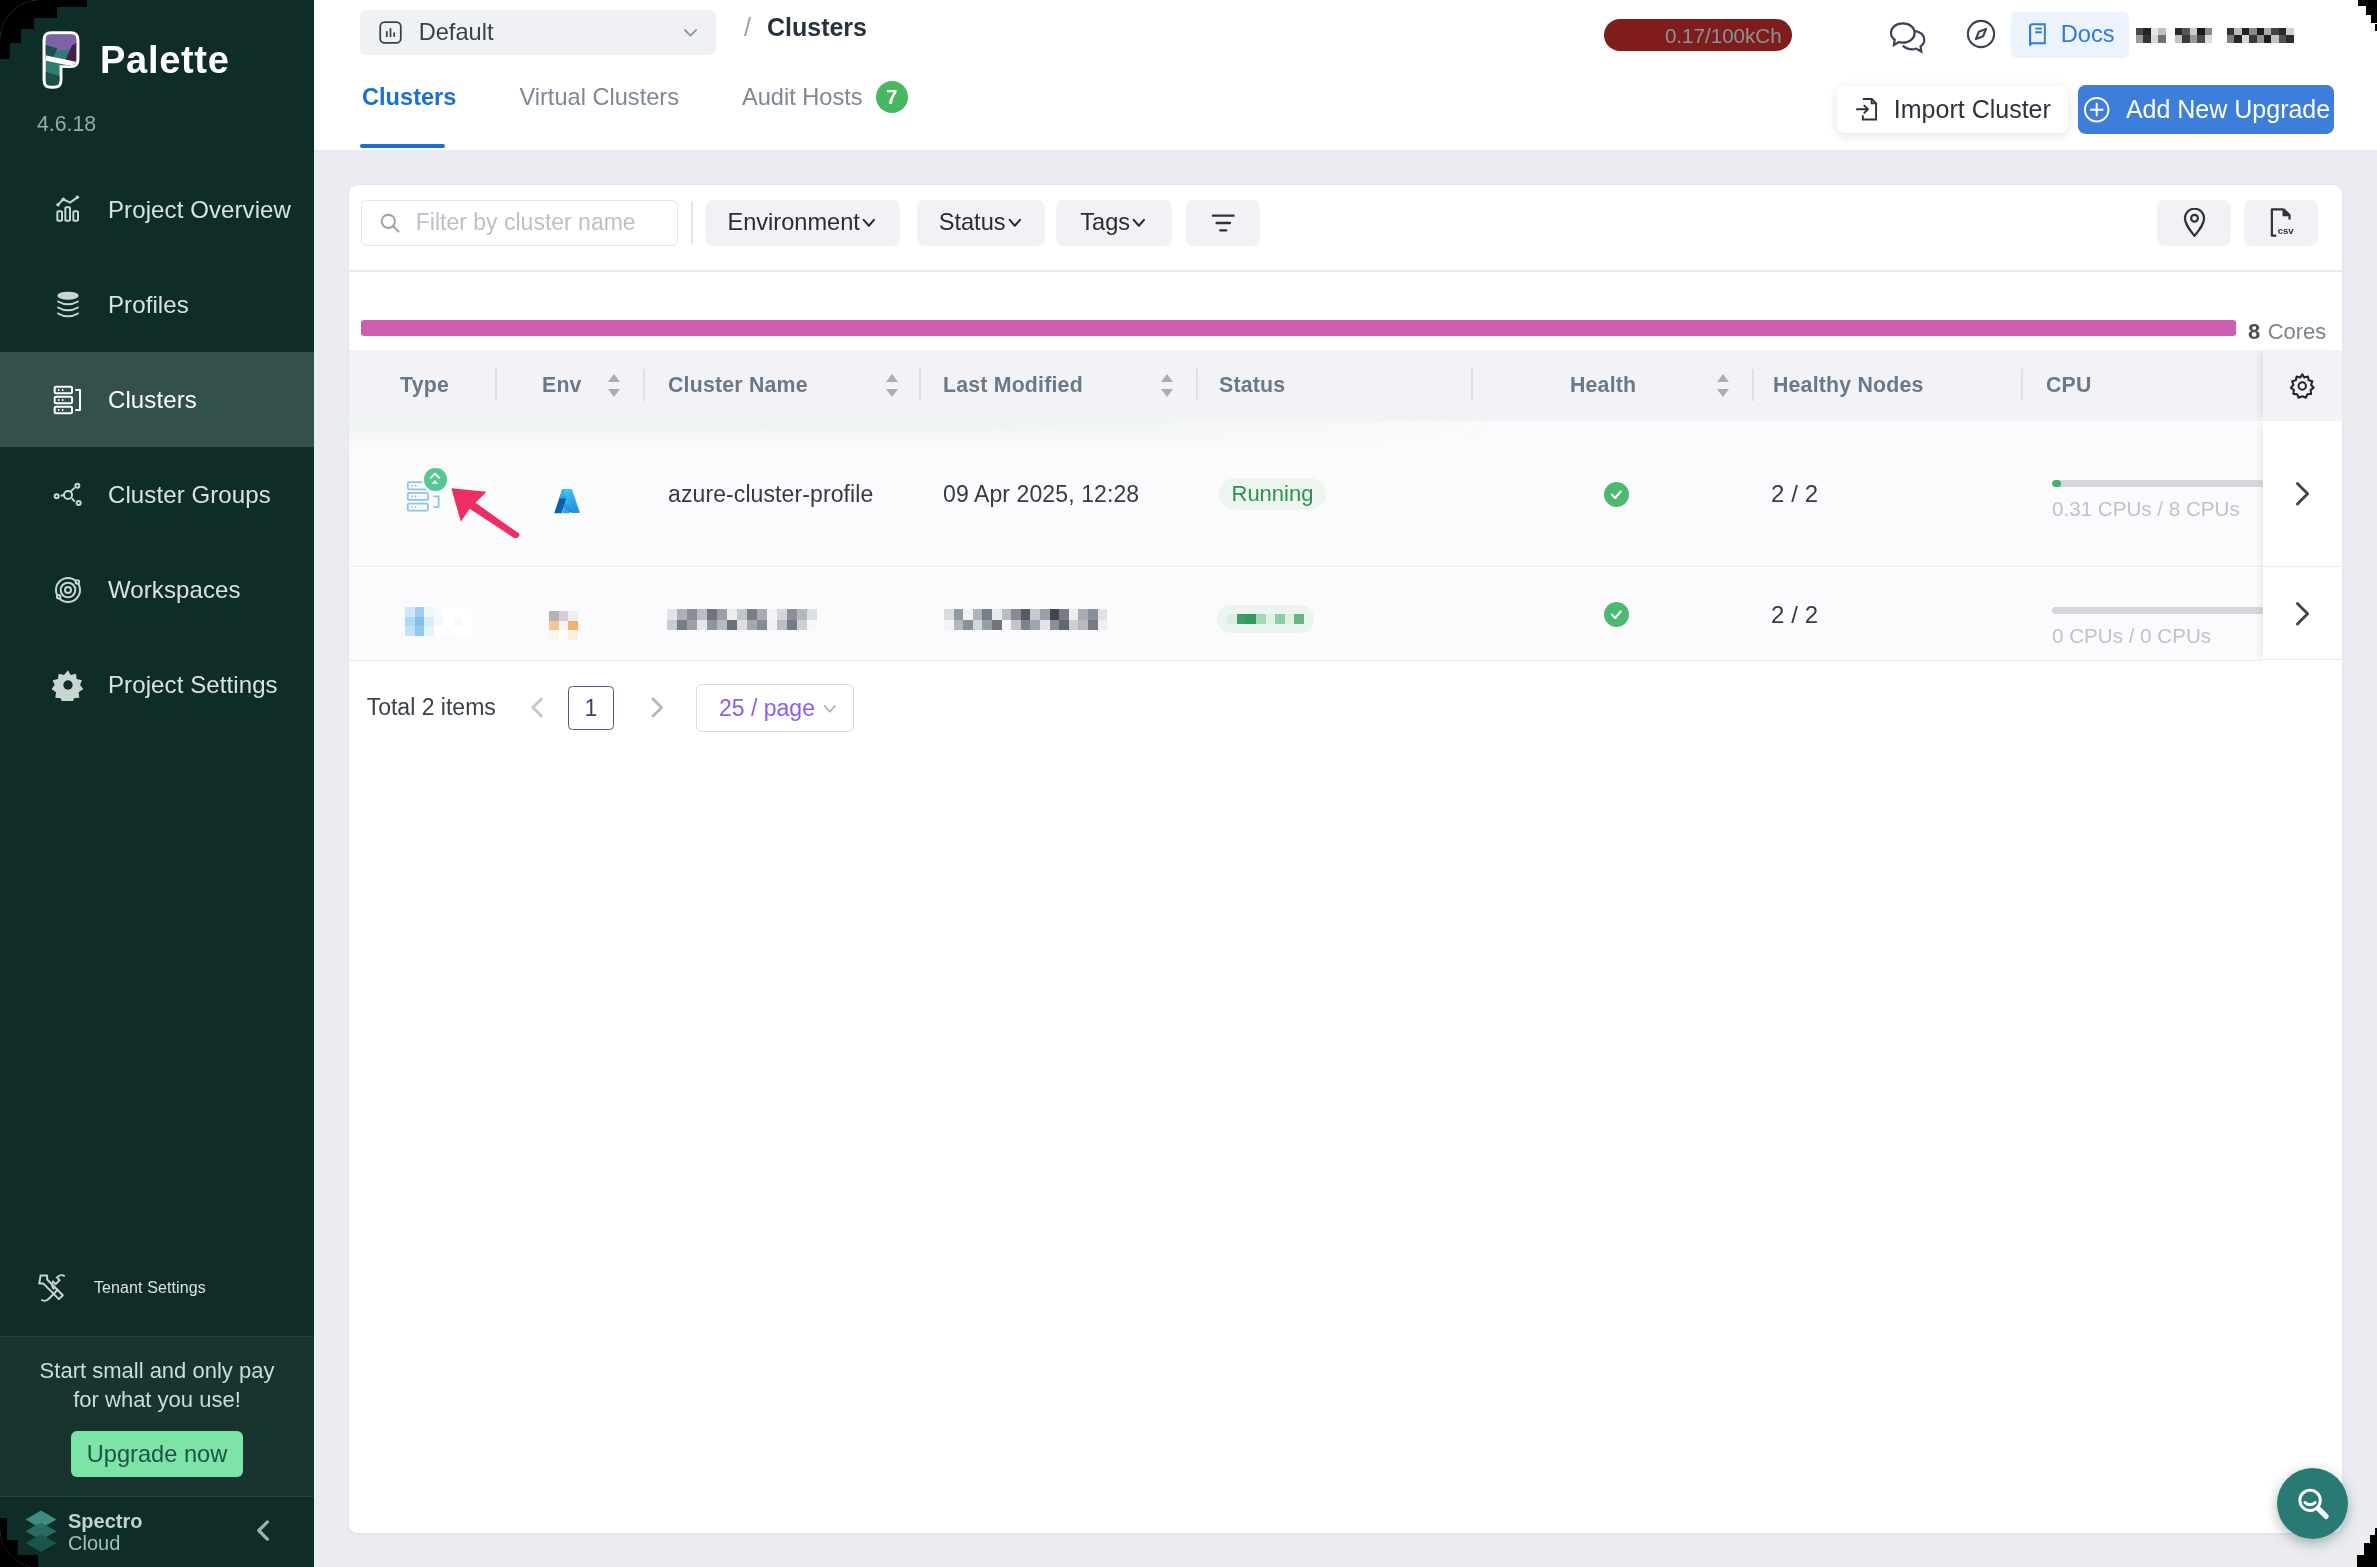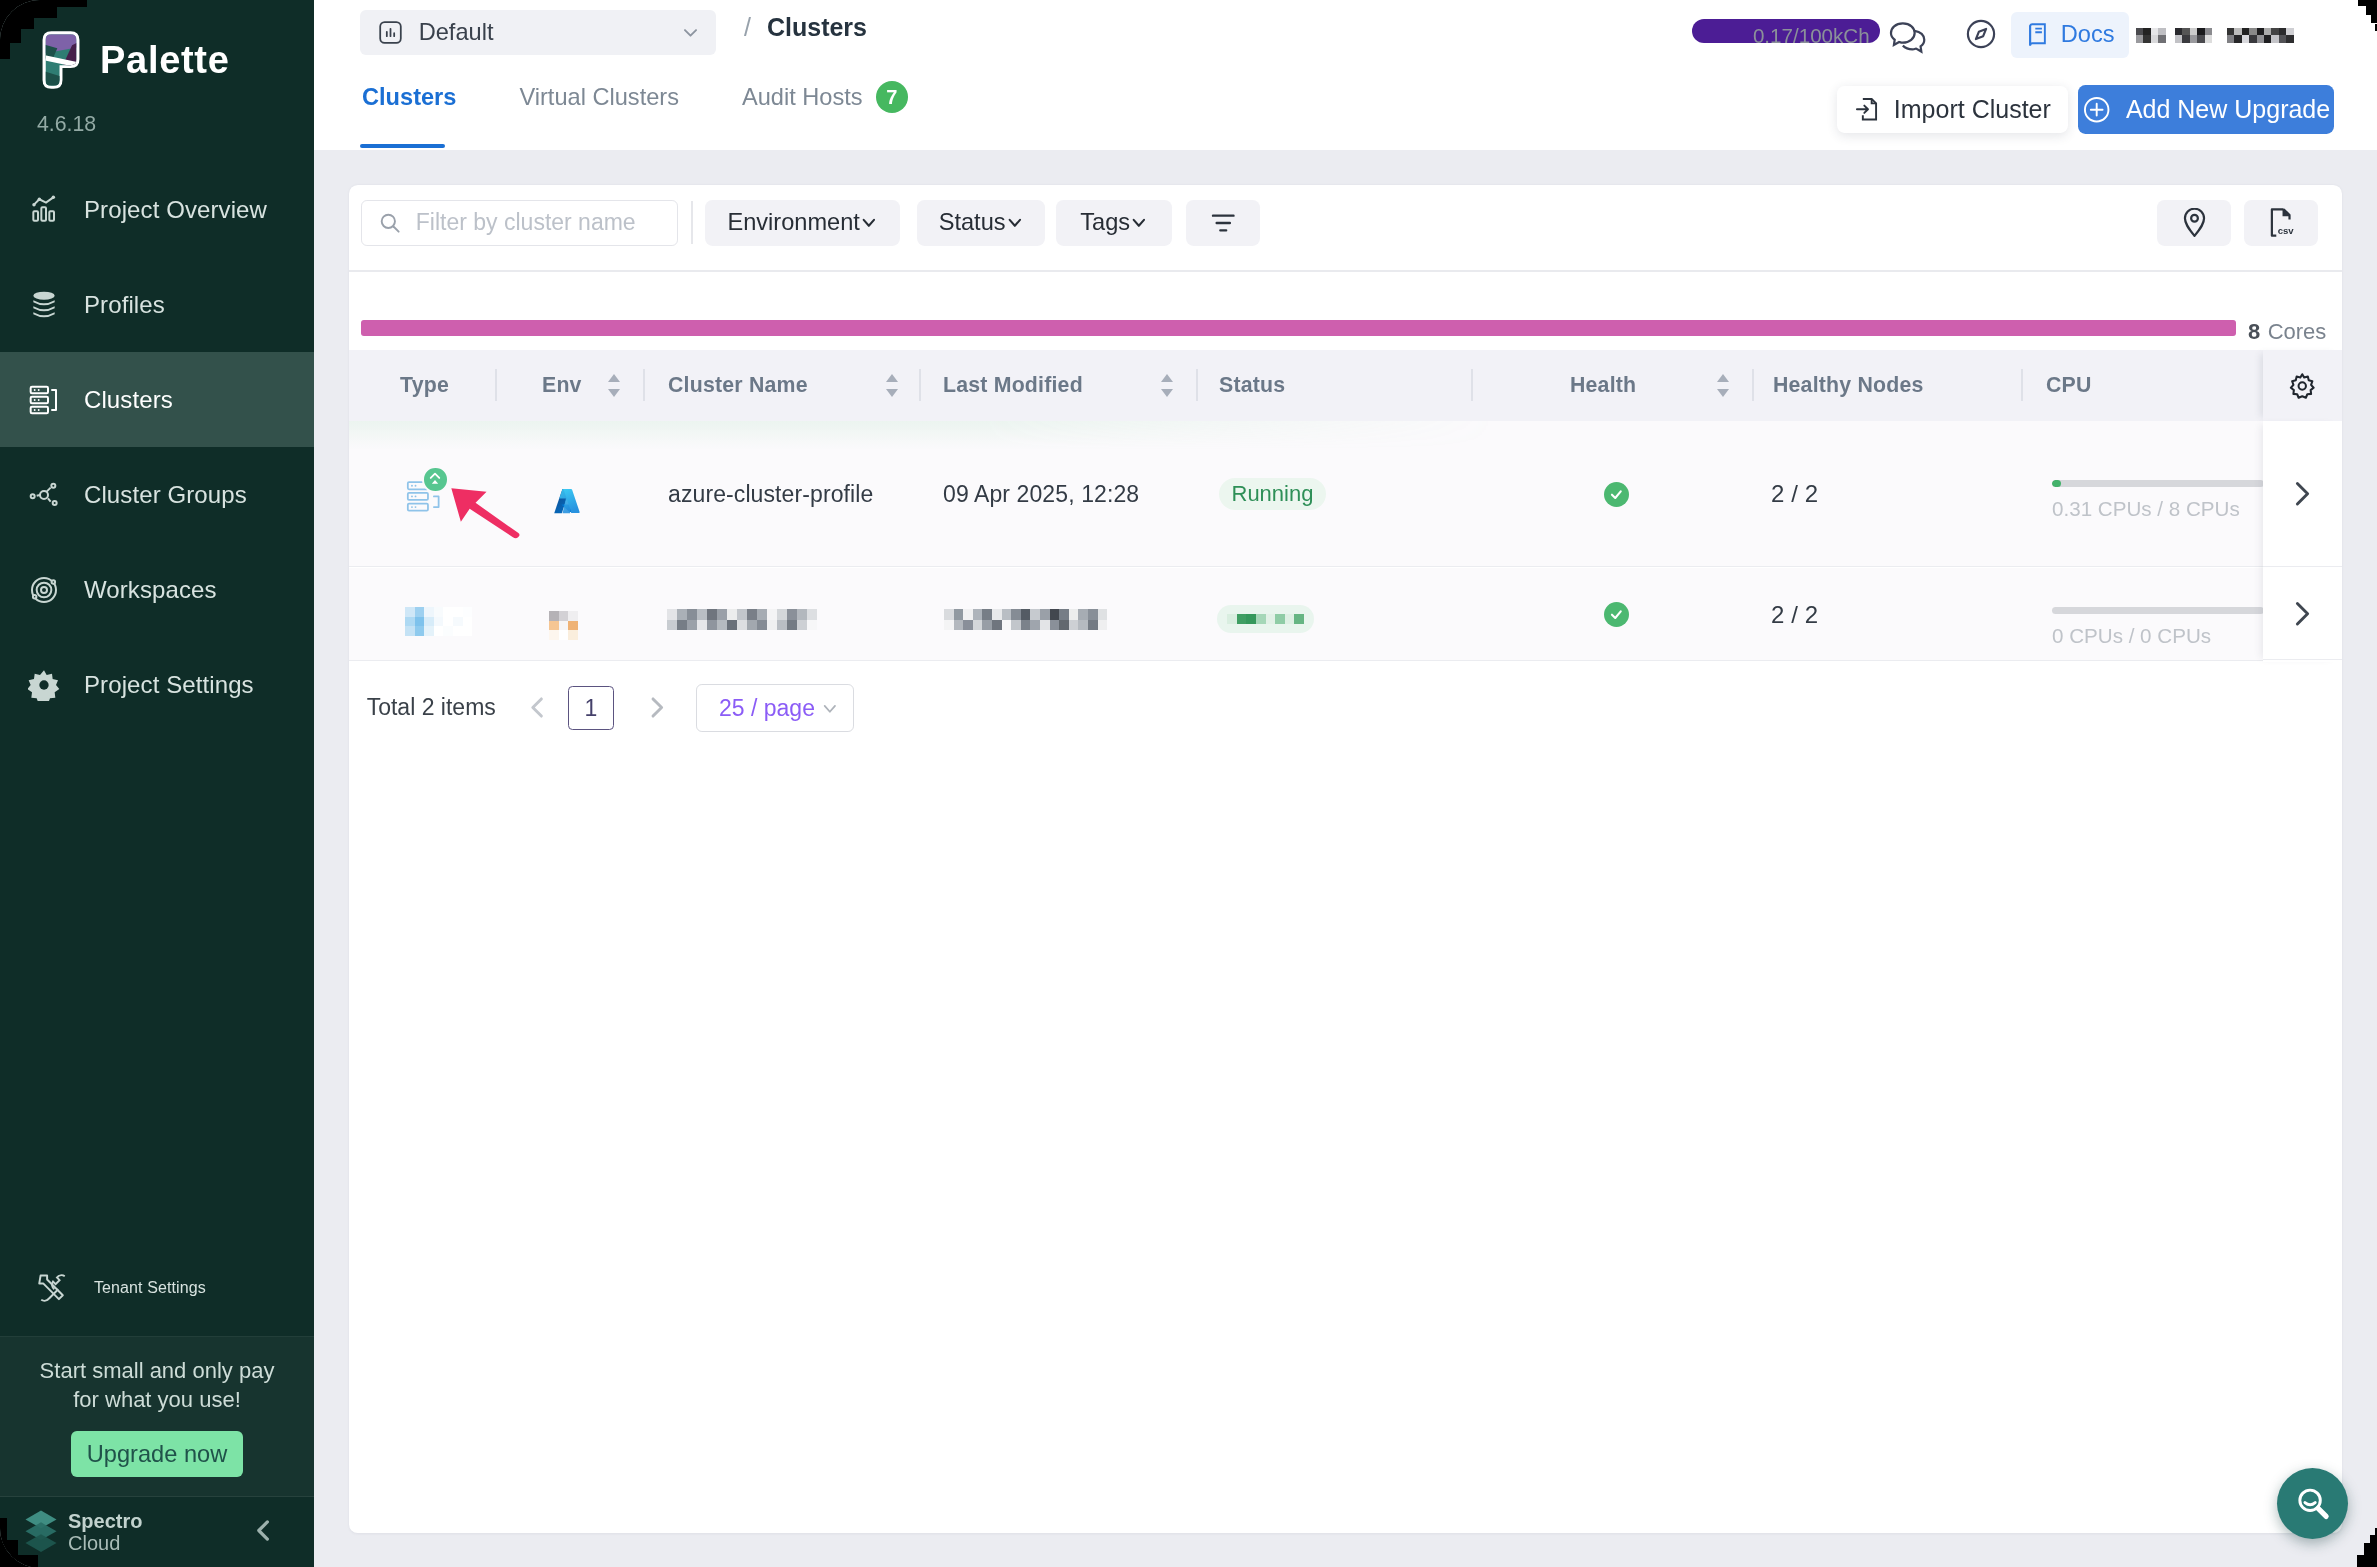--- a/index.html
+++ b/index.html
@@ -7,21 +7,21 @@
   body { width:2377px; height:1568px; font-family:"Liberation Sans", sans-serif; position:relative; overflow:hidden; }
   .screen { position:absolute; left:0; top:0; width:2377px; height:1568px; background:#ebecf1; border-radius:40px 0 0 40px; overflow:hidden; }
 
   
   .sidebar { position:absolute; left:0; top:0; width:314px; height:1568px; background:#0f2d28; color:#dbe6e3; }
   .logo-row { position:absolute; left:38px; top:29.4px; display:flex; align-items:center; gap:16px; }
   .logo-mark { width:46px; height:62px; }
   .brand { font-size:38px; font-weight:600; color:#fff; letter-spacing:0.7px; }
   .version { position:absolute; left:37px; top:112px; font-size:21.3px; color:#93aaa5; }
   .nav { position:absolute; left:0; top:162px; width:314px; }
-  .nav-item { height:95px; display:flex; align-items:center; padding-left:28px; gap:24px; cursor:pointer; }
+  .nav-item { height:95px; display:flex; align-items:center; padding-left:52px; gap:24px; cursor:pointer; }
   .nav-item.active { background:#33514b; } .nav-item.active .nlabel { color:#fff; }
   .nav-item .nicon { width:32px; height:32px; flex:0 0 32px; display:flex; align-items:center; justify-content:center; }
   .nav-item .nlabel { font-size:24px; color:#d8e3e0; letter-spacing:0.1px; white-space:nowrap; }
   .nav-item-tenant { position:absolute; left:0; top:1240px; width:314px; height:95px; display:flex; align-items:center; padding-left:36px; gap:24px; cursor:pointer; }
   .nav-item-tenant .nicon { width:34px; height:34px; flex:0 0 34px; }
   .nav-item-tenant .nlabel { font-size:16px; color:#d8e3e0; letter-spacing:0.1px; white-space:nowrap; }
   .promo { position:absolute; left:0; top:1336px; width:314px; height:160px; background:rgba(255,255,255,0.035); border-top:0.7px solid rgba(255,255,255,0.05); text-align:center; }
   .promo-text { margin-top:19px; font-size:22px; line-height:29.4px; color:#cddcd7; }
   .upgrade-btn { display:inline-block; margin-top:16px; width:172px; height:46px; line-height:46px; background:#7de3a6; border-radius:5.9px; color:#20524a; font-size:23.6px; font-weight:500; cursor:pointer; }
   .side-footer { position:absolute; left:0; top:1496px; width:314px; height:71px; border-top:0.7px solid rgba(255,255,255,0.1); }
@@ -36,21 +36,21 @@
 
   .proj-select { position:absolute; left:46px; top:9.6px; width:356px; height:45px; background:#f0f1f5; border-radius:5.9px; display:flex; align-items:center; cursor:pointer; }
   .proj-icon { margin-left:17.7px; width:25px; height:25px; color:#39414c; }
   .proj-label { margin-left:16px; font-size:23.6px; color:#39414c; }
   .proj-caret { position:absolute; right:16px; width:19px; height:19px; color:#8d95a0; }
 
   .breadcrumb { position:absolute; left:430px; top:13.2px; font-size:25px; color:#2b3944; }
   .breadcrumb .sep { color:#97a1ab; font-weight:400; margin-right:16px; }
   .breadcrumb .cur { font-weight:700; color:#26333f; }
 
-  .usage-pill { position:absolute; left:1378px; top:19px; width:188px; height:24px; background:#4c1d95; border-radius:735px; }
+  .usage-pill { position:absolute; left:1290px; top:19px; width:188px; height:32px; background:#7f1d1d; border-radius:735px; }
   .usage-pill span { position:absolute; right:10.3px; top:5.2px; font-size:20.6px; color:#8b9199; }
   .icon-chat { position:absolute; left:1574px; top:19px; width:40px; height:37px; color:#3c4257; cursor:pointer; }
   .icon-compass { position:absolute; left:1651px; top:18.4px; width:32px; height:32px; color:#3c4257; cursor:pointer; }
   .docs-btn { position:absolute; left:1697px; top:11.8px; width:118px; height:46px; background:#edf3fc; border-radius:5.9px; display:flex; align-items:center; justify-content:center; gap:10.3px; cursor:pointer; }
   .docs-btn .bicon { width:25px; height:25px; color:#2f7ae0; }
   .docs-btn .blabel { font-size:23.6px; color:#2f7ae0; font-weight:500; }
   .redacted { position:absolute; top:28px; height:14.7px; display:flex; flex-wrap:wrap; }
   .redacted i { display:block; width:7.4px; height:7.4px; }
 
   .tabs { position:absolute; left:48px; top:81px; display:flex; align-items:center; }

